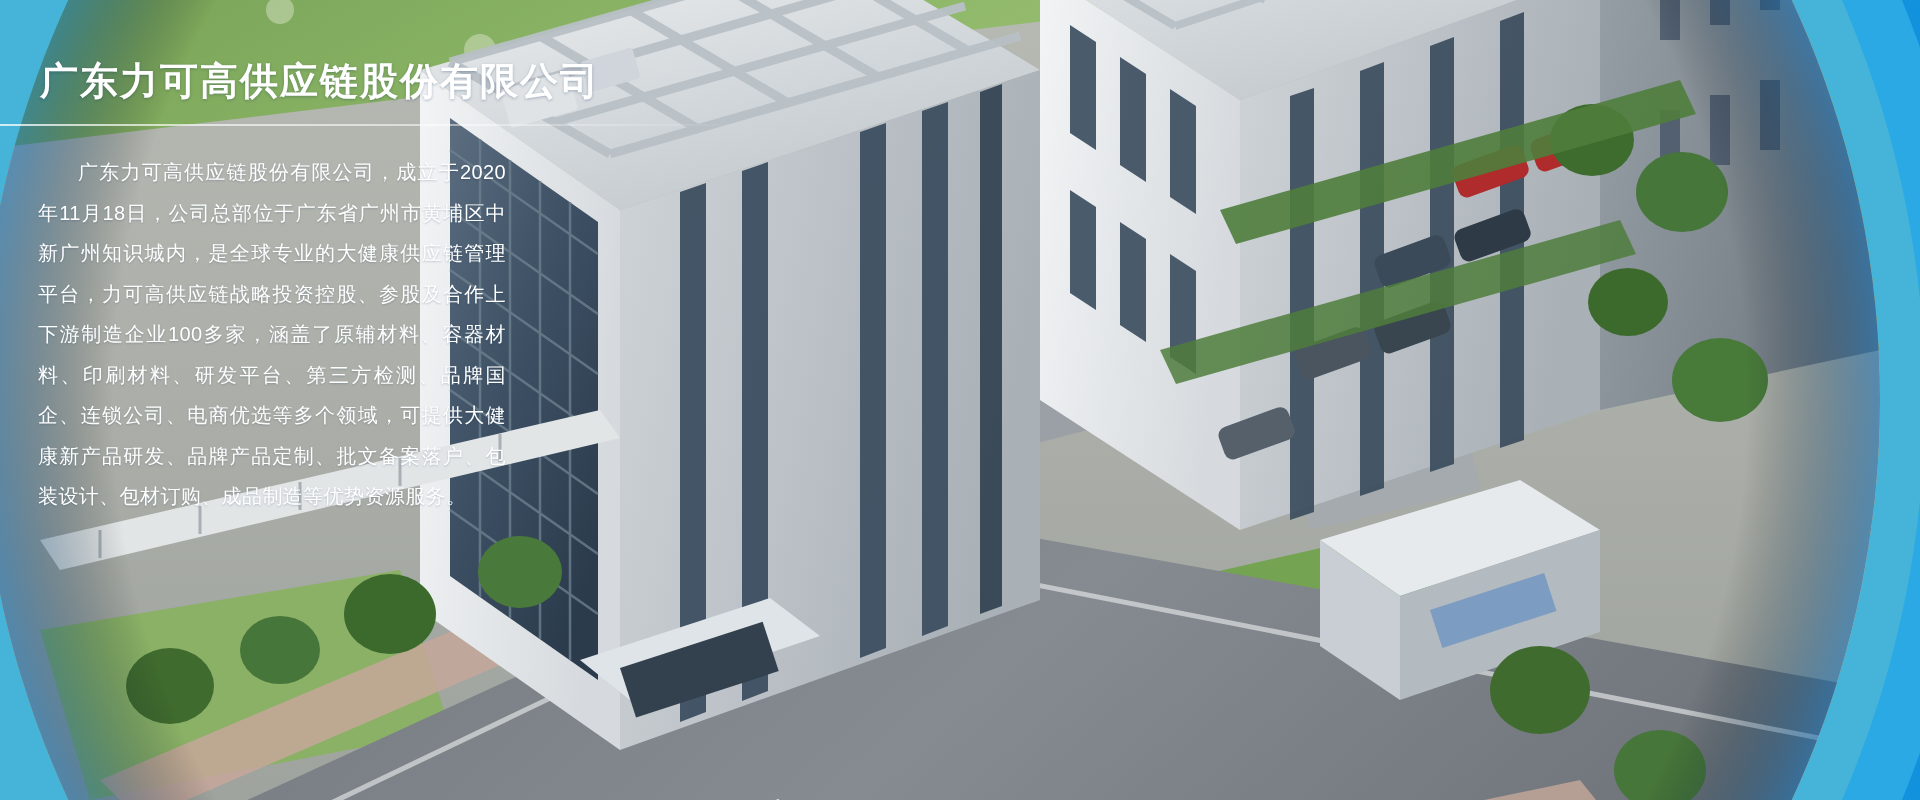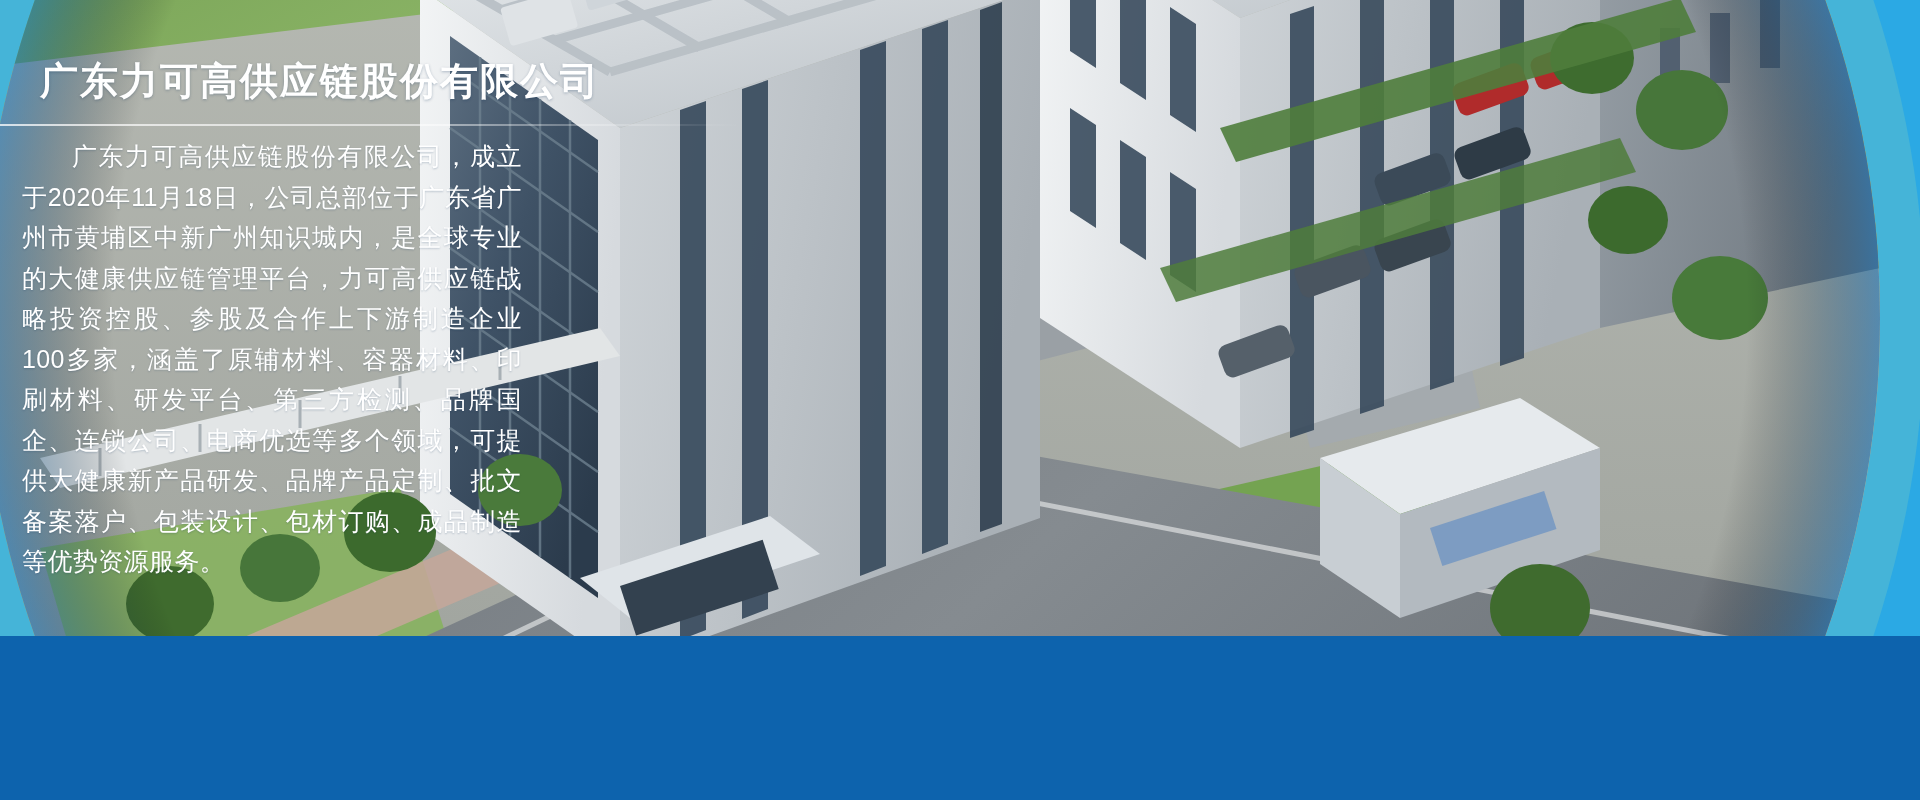--- a/index.html
+++ b/index.html
@@ -3,21 +3,21 @@
 <meta charset="utf-8">
 <style>
   html, body {
     margin: 0;
     padding: 0;
     background: #0d63ad;
   }
   #stage {
     position: relative;
     width: 1920px;
-    height: 636px;
+    height: 800px;
     overflow: hidden;
     font-family: "Liberation Sans", "DejaVu Sans", sans-serif;
   }
 
   
   .bg-base {
     position: absolute;
     inset: 0;
     background: linear-gradient(168deg, #3fa8e0 0%, #2e9bd8 18%, #1e87ce 42%, #1479c2 64%, #0f6cb4 82%, #0b5fa6 100%);
   }
@@ -99,23 +99,23 @@
     height: 2px;
     background: linear-gradient(90deg, rgba(255,255,255,0.75) 0%, rgba(255,255,255,0.55) 55%, rgba(255,255,255,0.0) 100%);
   }
   .body {
     position: absolute;
     left: 22px;
     top: 136px;
     width: 500px;
   }
   .para {
-    margin: 0;
+    margin: 16px;
     color: #ffffff;
-    font-size: 25px;
+    font-size: 20px;
     line-height: 40.5px;
     letter-spacing: 0.4px;
     text-align: justify;
     text-align-last: left;
     text-indent: 2em;
     text-shadow: 0 1px 2px rgba(0,40,80,0.22);
   }
   .para + .para { margin-top: 0; }
 </style>
 </head>

